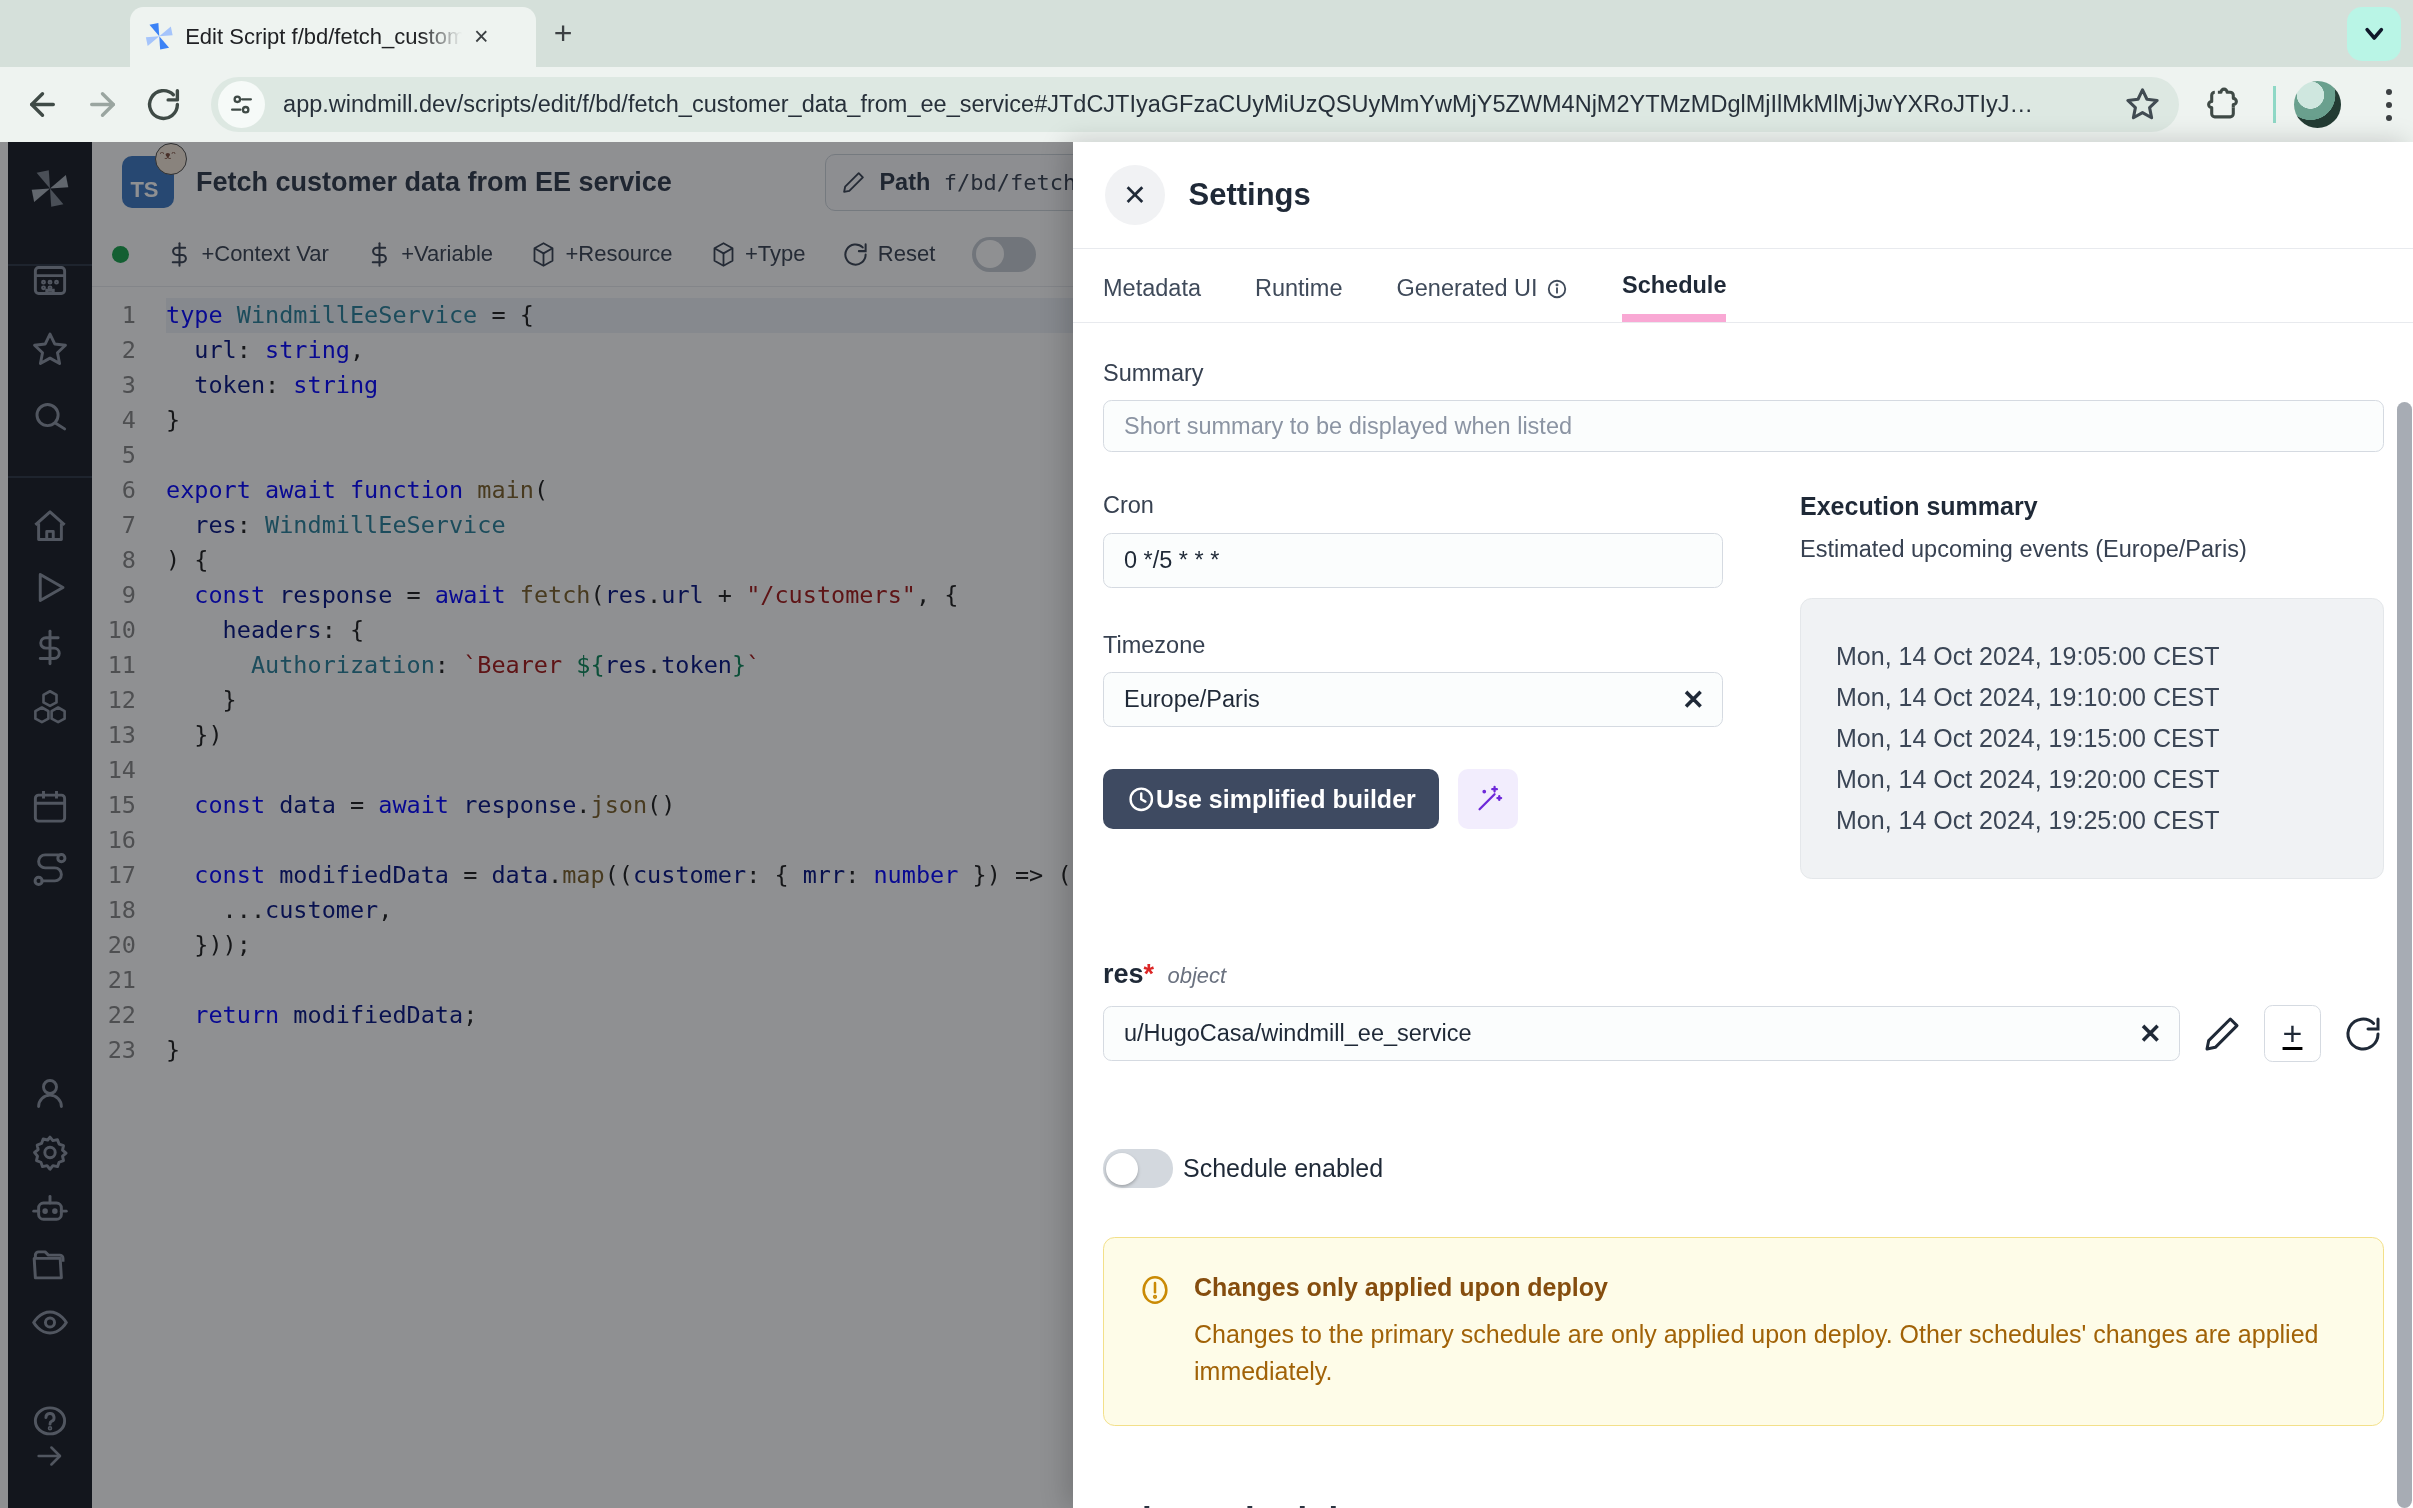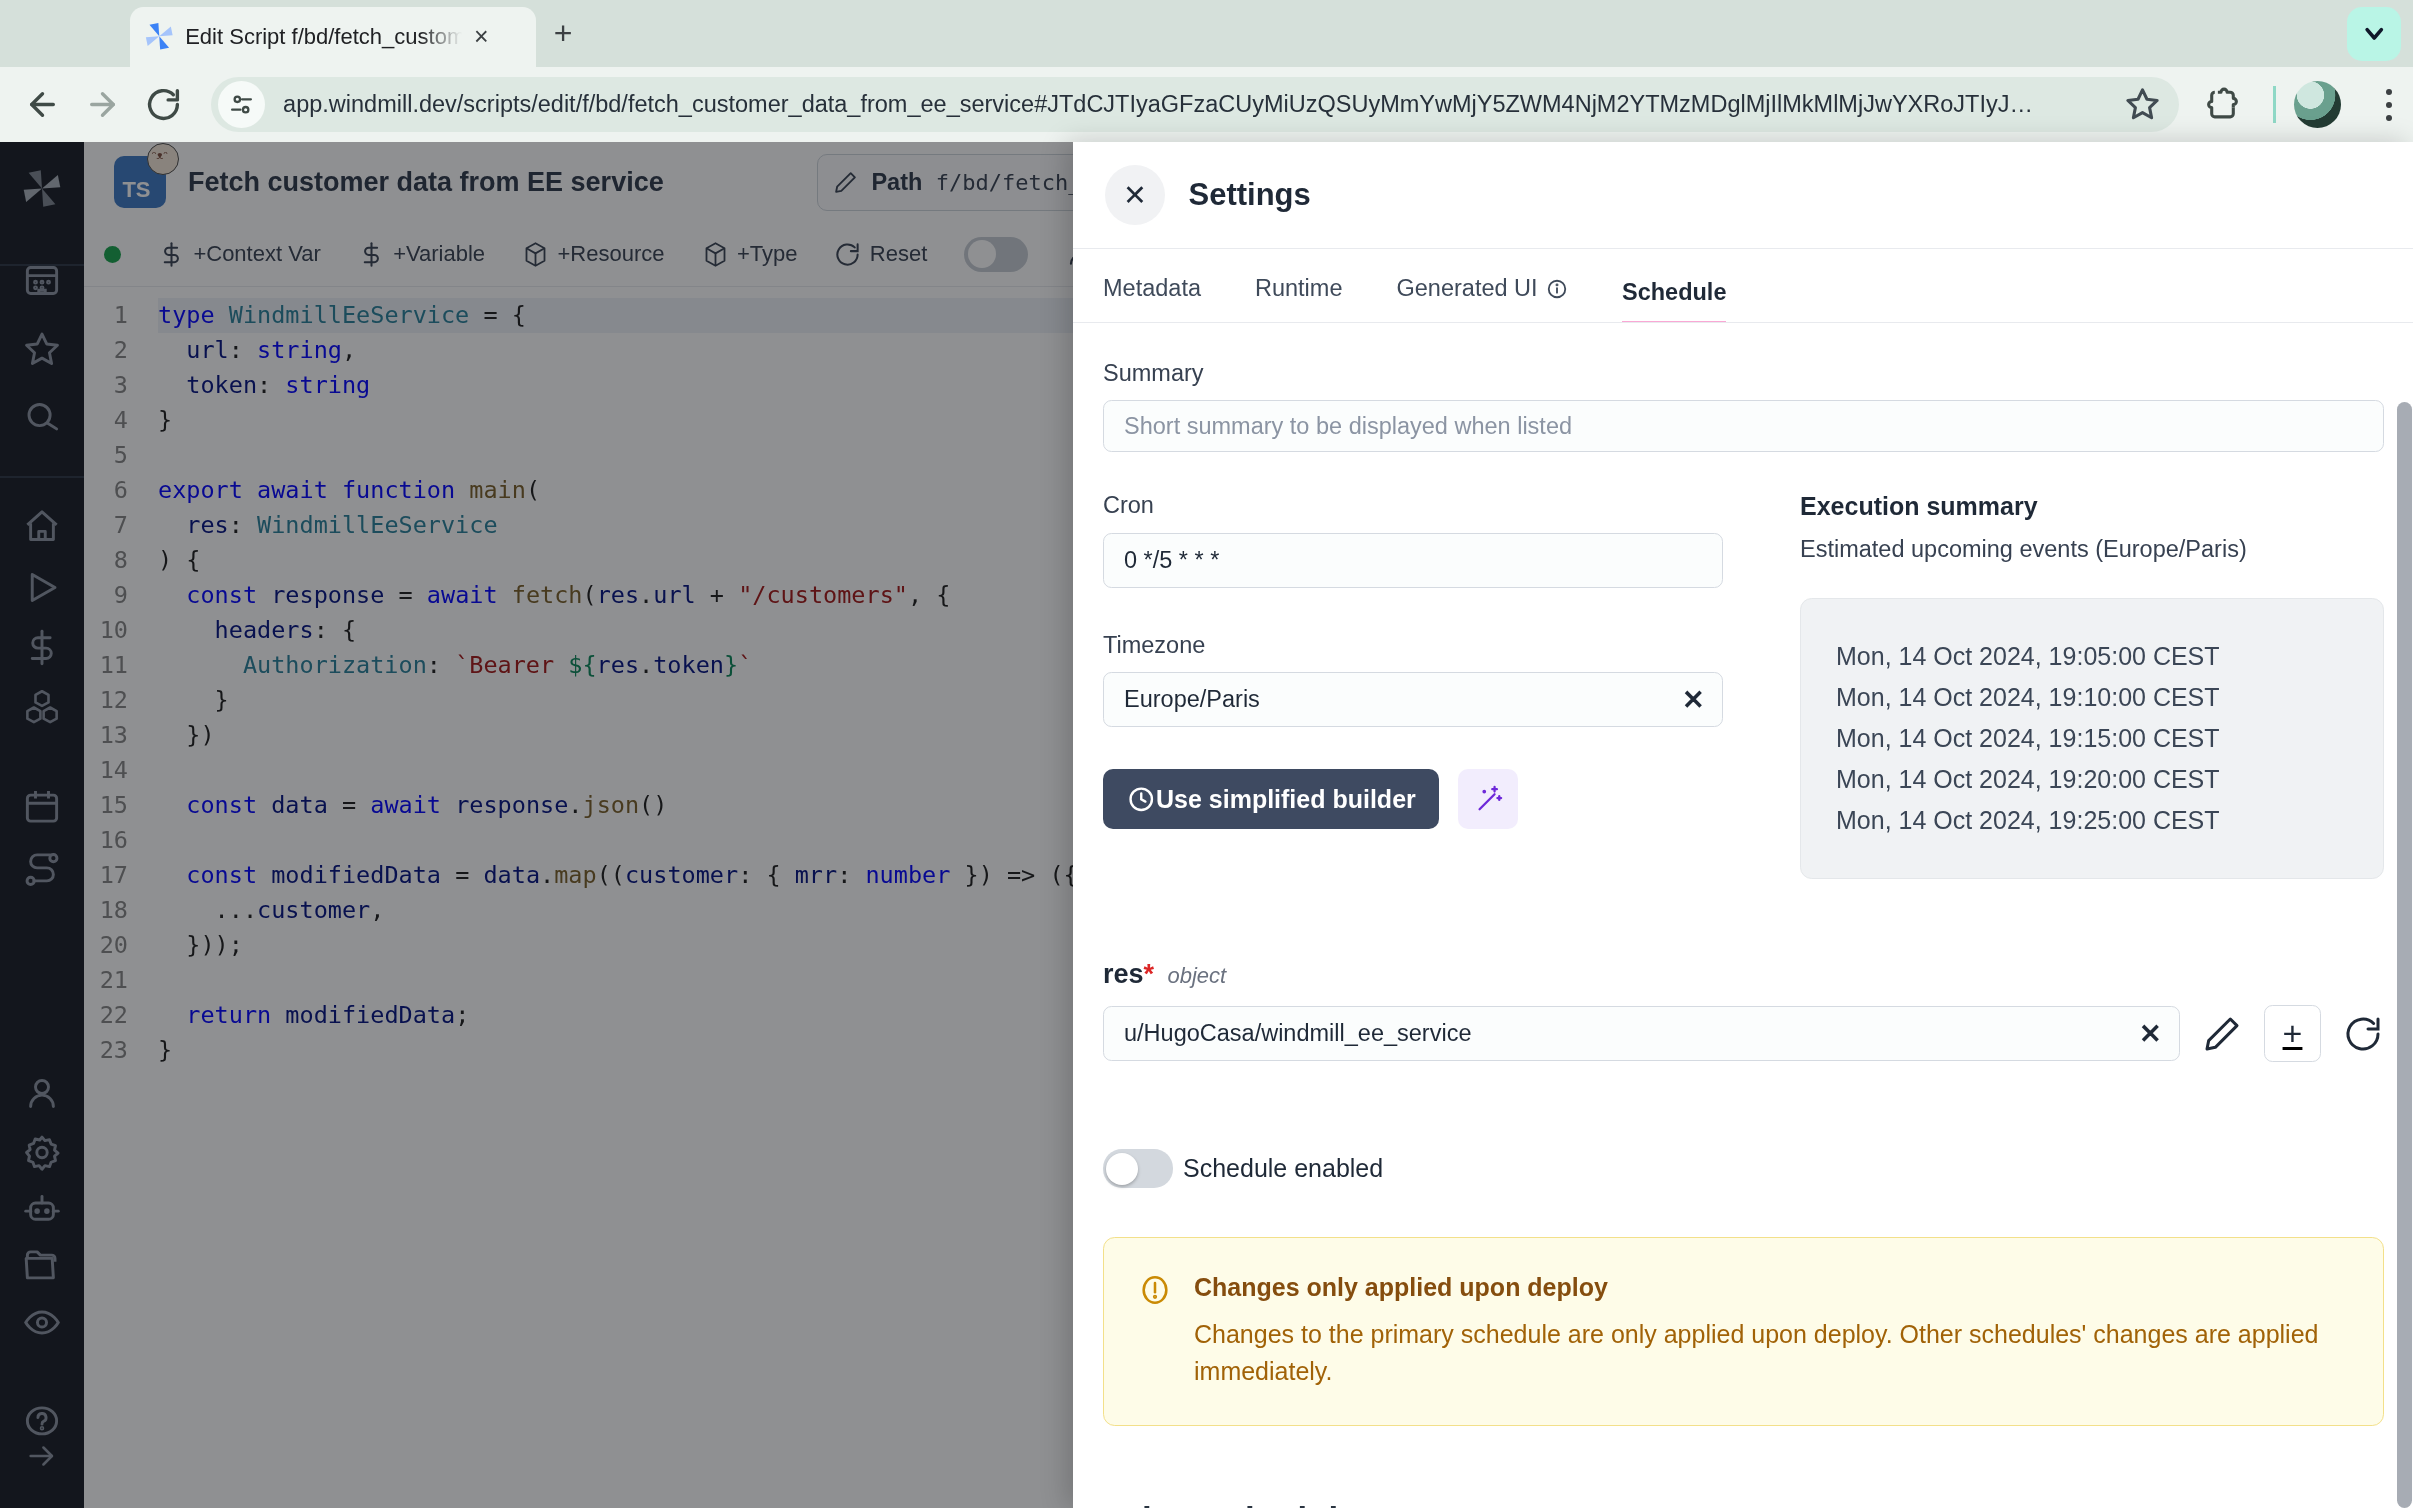--- a/index.html
+++ b/index.html
@@ -30,21 +30,21 @@
   .star-ic { position:absolute; right:18.4px; top:9.2px; width:37px; height:37px; }
   .ext-ic { position:absolute; left:2204px; top:86px; width:37px; height:37px; }
   .chrome-div { position:absolute; left:2273px; top:86px; width:2.5px; height:37px; background:#8fd8c6; }
   .avatar { position:absolute; left:2294px; top:81px; width:47px; height:47px; border-radius:50%;
     background:radial-gradient(circle at 35% 30%, #cfe7df 0 30%, #6aa08e 31% 55%, #233b33 56% 100%); }
   .kebab { position:absolute; left:2372px; top:83px; width:34px; height:44px; display:flex;
     flex-direction:column; align-items:center; justify-content:center; gap:6.7px; }
   .kebab i { width:5.9px; height:5.9px; border-radius:50%; background:#3c4043; }
 
   
-  .app-left { position:absolute; left:0; top:142px; width:1073px; height:1366px; background:#fff; overflow:hidden; }
+  .app-left { position:absolute; left:8px; top:142px; width:1073px; height:1366px; background:#fff; overflow:hidden; }
   .sidebar { position:absolute; left:0; top:0; width:84px; height:1366px; background:#151a23; }
   .sb-ic { position:absolute; left:50%; transform:translateX(-50%); width:39px; height:39px; color:#8b92a0; }
   .sb-div { position:absolute; left:0; width:84px; height:1.7px; background:#2b3442; }
   .ed-head { position:absolute; left:84px; top:0; width:989px; height:80px; background:#fff;
     display:flex; align-items:center; }
   .ts-badge { position:relative; width:52px; height:52px; margin-left:30px; background:#3b77c2;
     border-radius:10px; flex:none; }
   .ts-badge span { position:absolute; left:8.4px; bottom:5px; color:#fff; font-weight:bold; font-size:22px; }
   .bun { position:absolute; right:-13.4px; top:-13.4px; width:32px; height:32px; border-radius:50%;
     background:#f3e7d7; border:1.7px solid #4a4a4a; }
@@ -80,21 +80,21 @@
   
   .panel { position:absolute; left:1073px; top:142px; width:1341px; height:1366px; background:#fff;
     box-shadow:-8.4px 0 25px rgba(0,0,0,0.18); overflow:hidden; }
   .panel-head { height:107px; display:flex; align-items:center; border-bottom:1.7px solid #e8eaee; }
   .close-btn { width:60px; height:60px; border-radius:50%; background:#f1f2f4; margin-left:32px;
     display:flex; align-items:center; justify-content:center; font-size:28.5px; color:#1f2937; }
   .panel-title { font-size:31px; font-weight:bold; color:#1f2937; margin-left:23.5px; }
   .tabs { display:flex; gap:54px; padding:0 30px; height:74px; align-items:flex-end;
     border-bottom:1.7px solid #e8eaee; }
   .tabb { font-size:23.5px; color:#3f4a5a; padding-bottom:20px; position:relative; display:flex; gap:8.4px; align-items:center; }
-  .tabb.active { border-bottom:1px solid #f9a8d4; padding-bottom:15px; font-weight:bold; color:#1f2937; }
+  .tabb.active { border-bottom:8px solid #f9a8d4; padding-bottom:15px; font-weight:bold; color:#1f2937; }
   .panel-body { padding:37px 30px 0 30px; }
   .lbl { font-size:23.5px; color:#374151; margin-bottom:13.4px; }
   .inpt { width:100%; height:52px; border:1.7px solid #d5dae1; border-radius:8.4px; background:#fbfdfd;
     font-size:23.5px; color:#1f2937; padding:0 20px; font-family:"Liberation Sans", sans-serif; outline:none; }
   .inpt::placeholder { color:#8b94a3; }
   .inpt-wrap { position:relative; }
   .clear-x { position:absolute; right:18.4px; top:11.7px; font-size:27px; color:#1f2937; font-weight:bold; }
   .two-col { display:grid; grid-template-columns:620px 1fr; column-gap:77px; margin-top:40px; }
   .builder-row { display:flex; gap:18.4px; margin-top:42px; }
   .dark-btn { height:60px; background:#3e4a61; border-radius:10px; color:#fff; display:flex;

